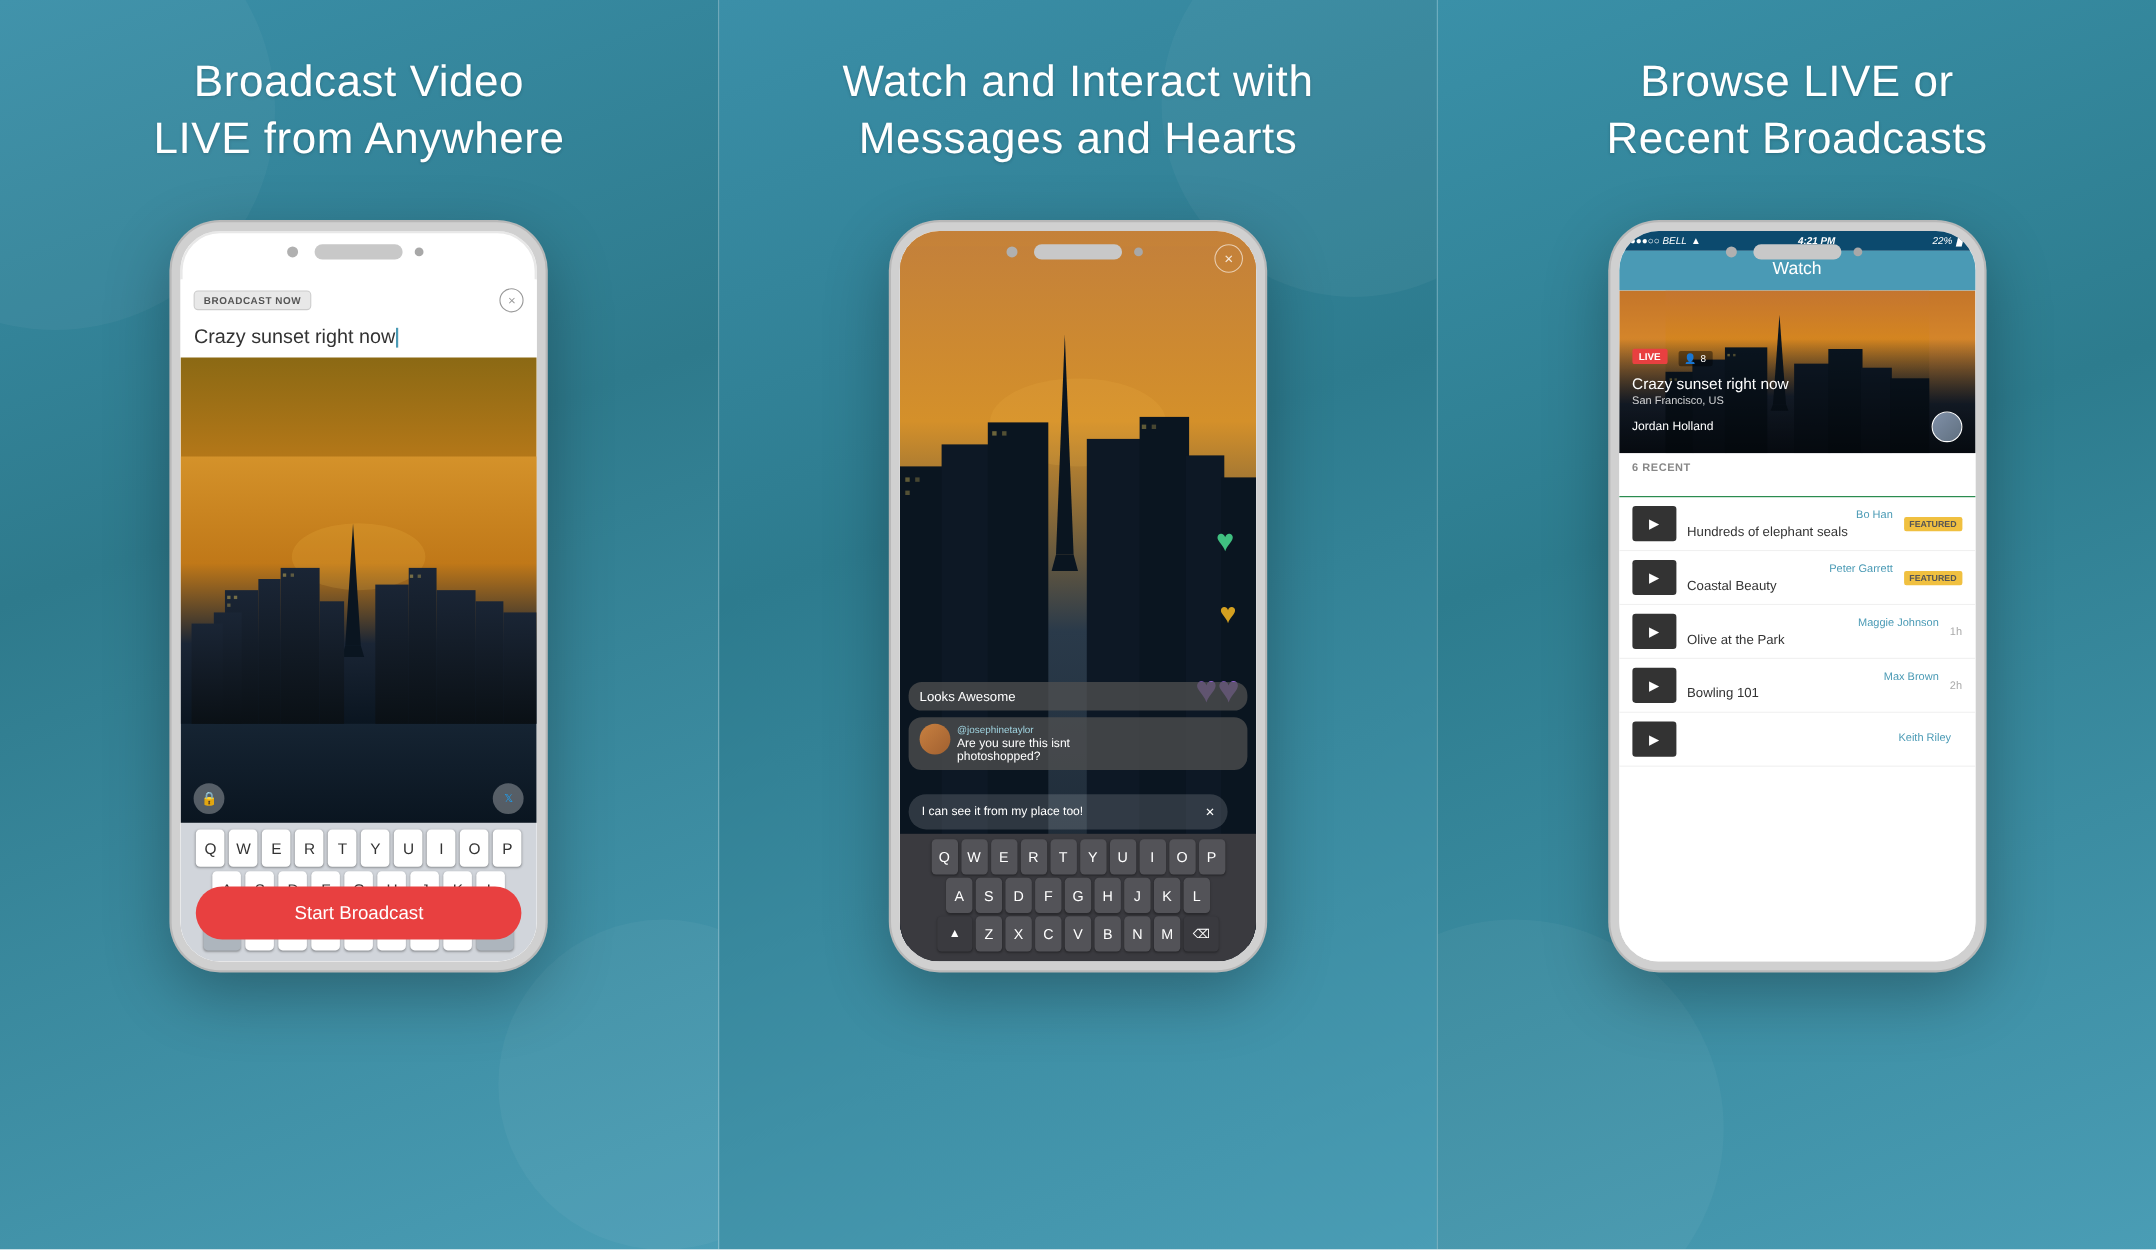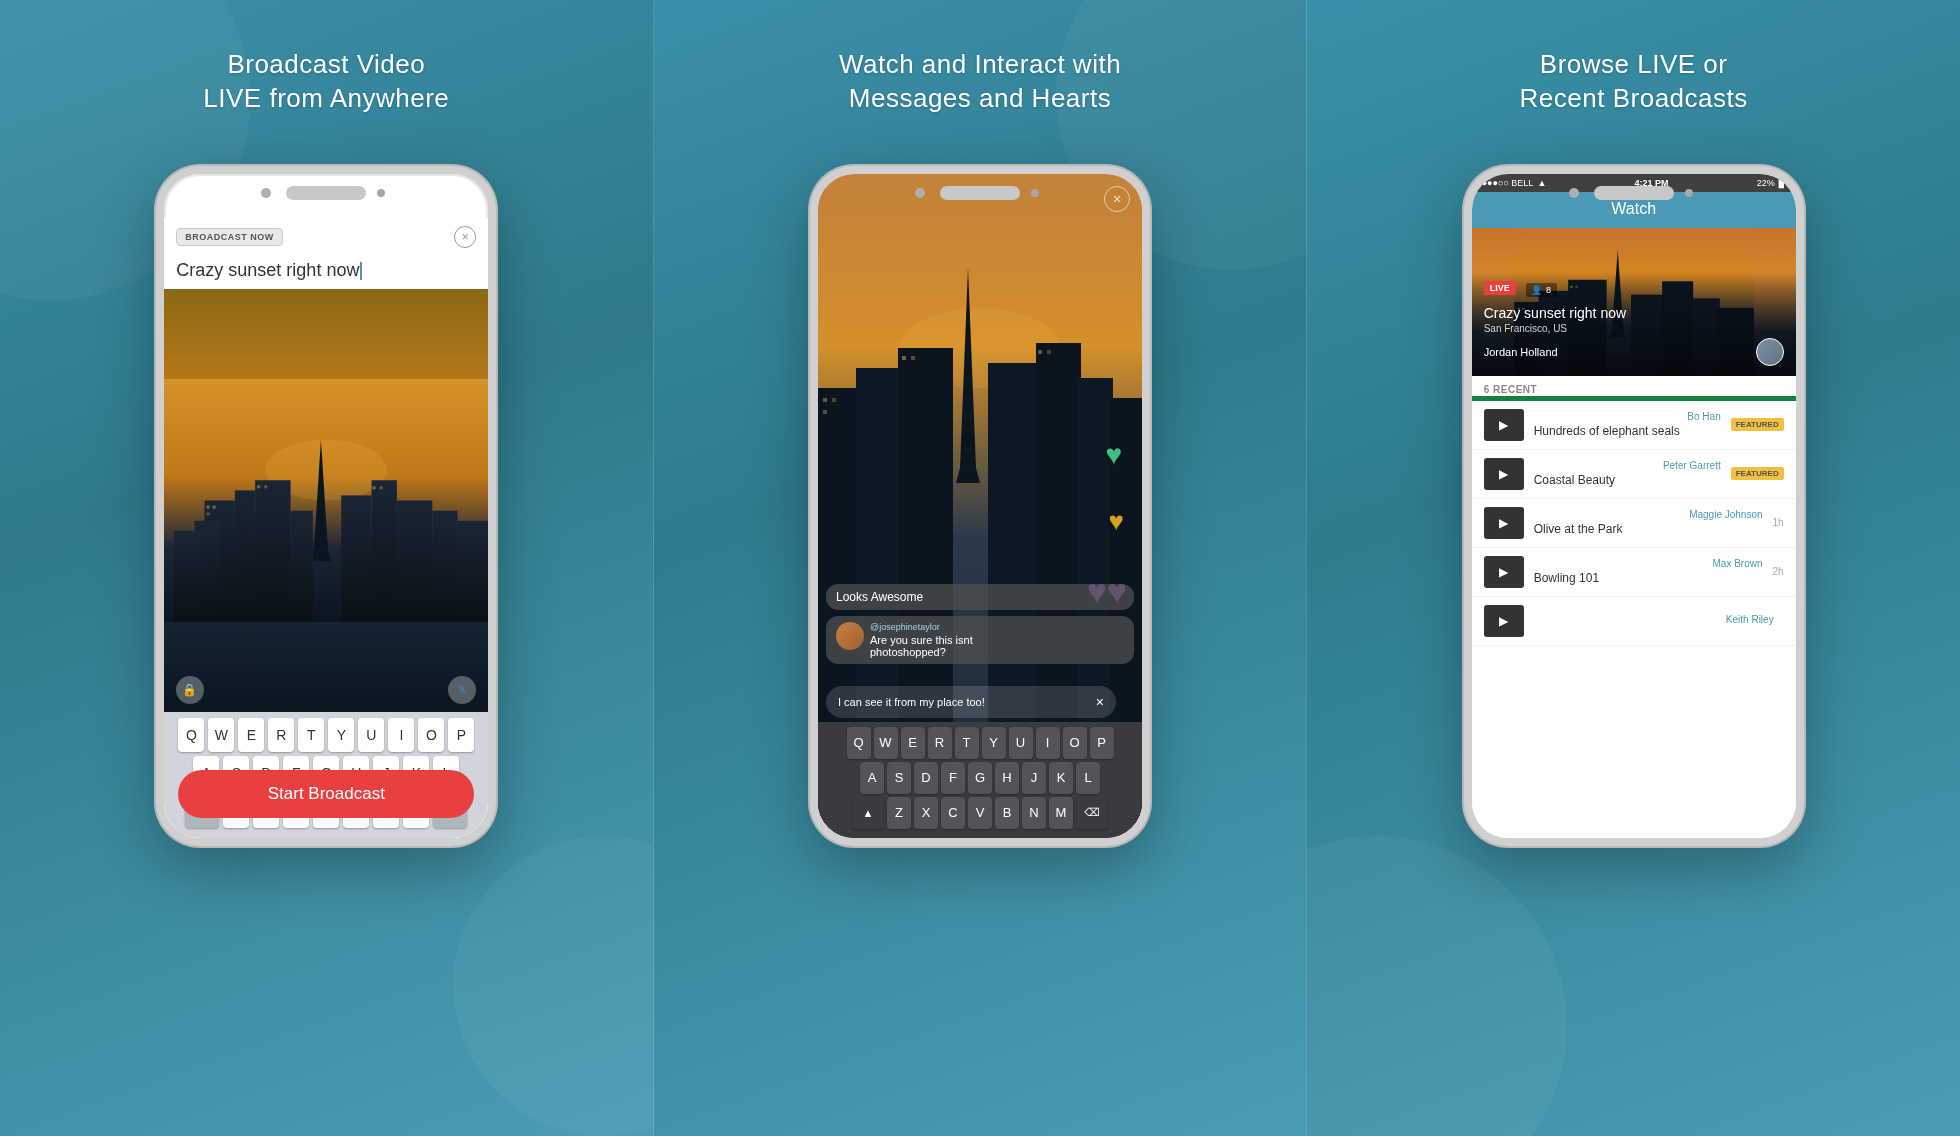--- a/index.html
+++ b/index.html
@@ -20,21 +20,21 @@
       position: relative;
       overflow: hidden;
     }
 
     .panel-1 { background: linear-gradient(160deg, #3a8fa8 0%, #2e7a8c 40%, #4a9db5 100%); }
     .panel-2 { background: linear-gradient(160deg, #3b8fa8 0%, #2d7b8e 40%, #4a9db5 100%); border-left: 1px solid rgba(255,255,255,0.15); border-right: 1px solid rgba(255,255,255,0.15); }
     .panel-3 { background: linear-gradient(160deg, #3a90a8 0%, #2d7c8e 40%, #4a9db5 100%); }
 
     .panel-title {
       color: white;
-      font-size: 26px;
+      font-size: 40px;
       font-weight: 300;
       text-align: center;
       line-height: 1.3;
       margin-bottom: 40px;
       letter-spacing: 0.5px;
       text-shadow: 0 1px 3px rgba(0,0,0,0.2);
       padding: 0 40px;
     }
 
     
@@ -355,27 +355,28 @@
 
     
     .browse-screen {
       height: 100%;
       display: flex;
       flex-direction: column;
       background: #f0f0f0;
     }
 
     .status-bar {
-      background: #404040;
+      background: #0c4a6e;
       padding: 4px 10px;
       display: flex;
       align-items: center;
       justify-content: space-between;
       font-size: 9px;
       color: white;
+      font-style: italic;
     }
 
     .status-left { display: flex; align-items: center; gap: 4px; }
     .status-right { display: flex; align-items: center; gap: 4px; }
 
     .nav-bar {
       background: #4a9ab5;
       padding: 8px;
       text-align: center;
       color: white;
@@ -458,26 +459,26 @@
       background: #888;
       border: 1.5px solid white;
     }
 
     .recent-section {
       background: white;
       flex: 1;
     }
 
     .recent-header {
-      padding: 8px 12px 1px;
+      padding: 8px 12px 20px;
       font-size: 10px;
       color: #888;
       font-weight: 600;
       letter-spacing: 0.5px;
-      border-bottom: 5px solid #15803d;
+      border-bottom: 1px solid #15803d;
     }
 
     .recent-item {
       display: flex;
       align-items: center;
       padding: 8px 12px;
       border-bottom: 1px solid #f0f0f0;
       gap: 10px;
     }
 

